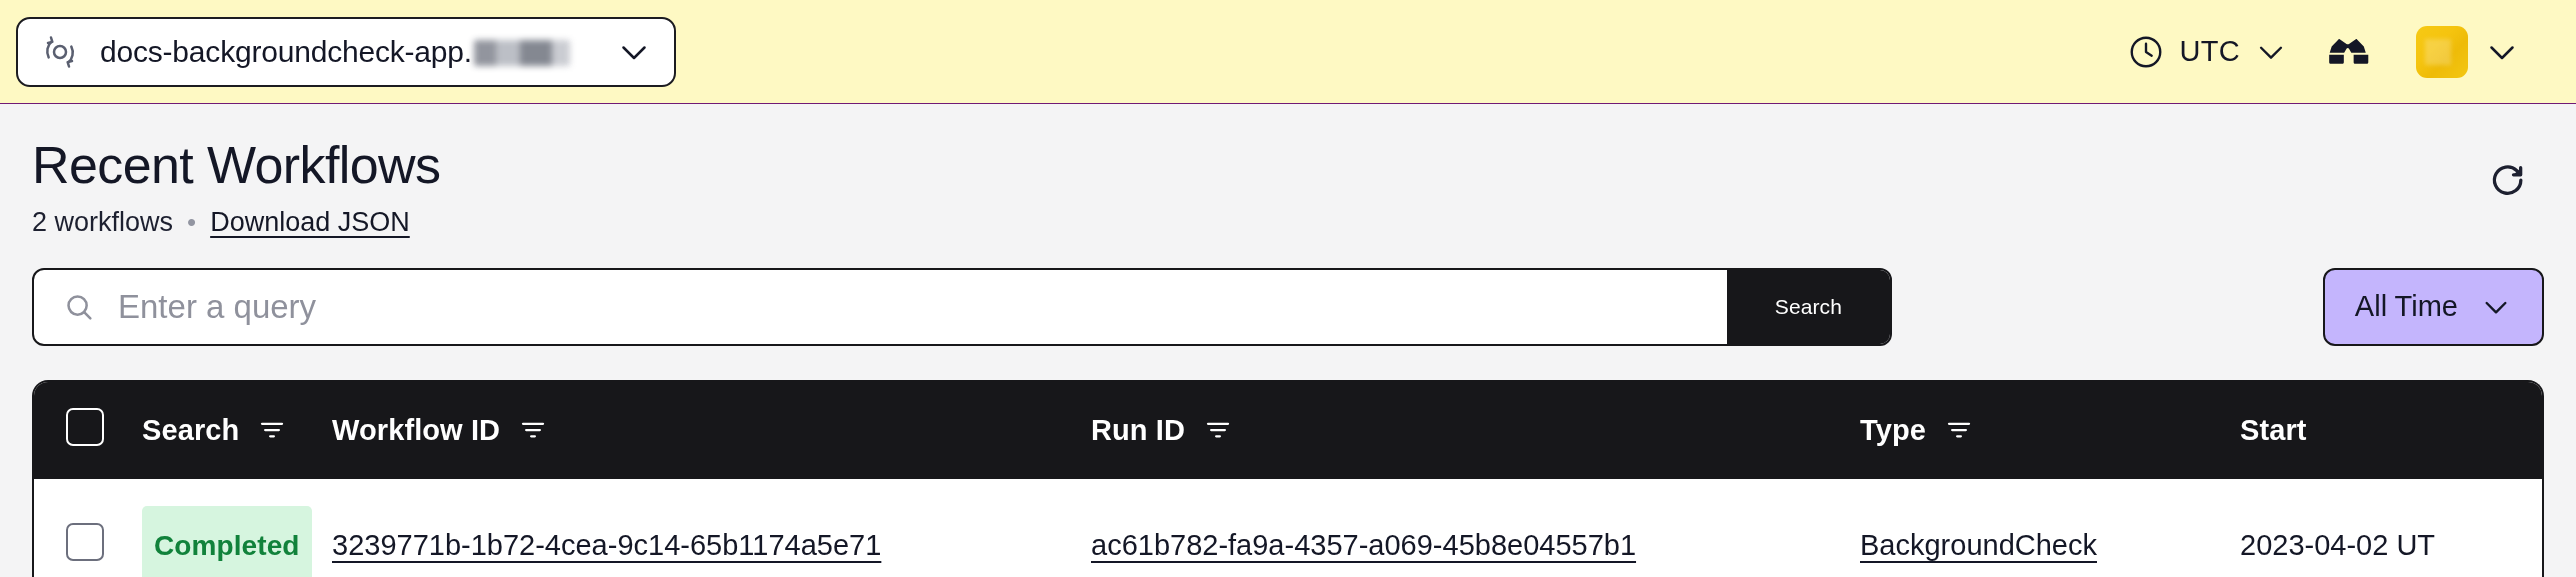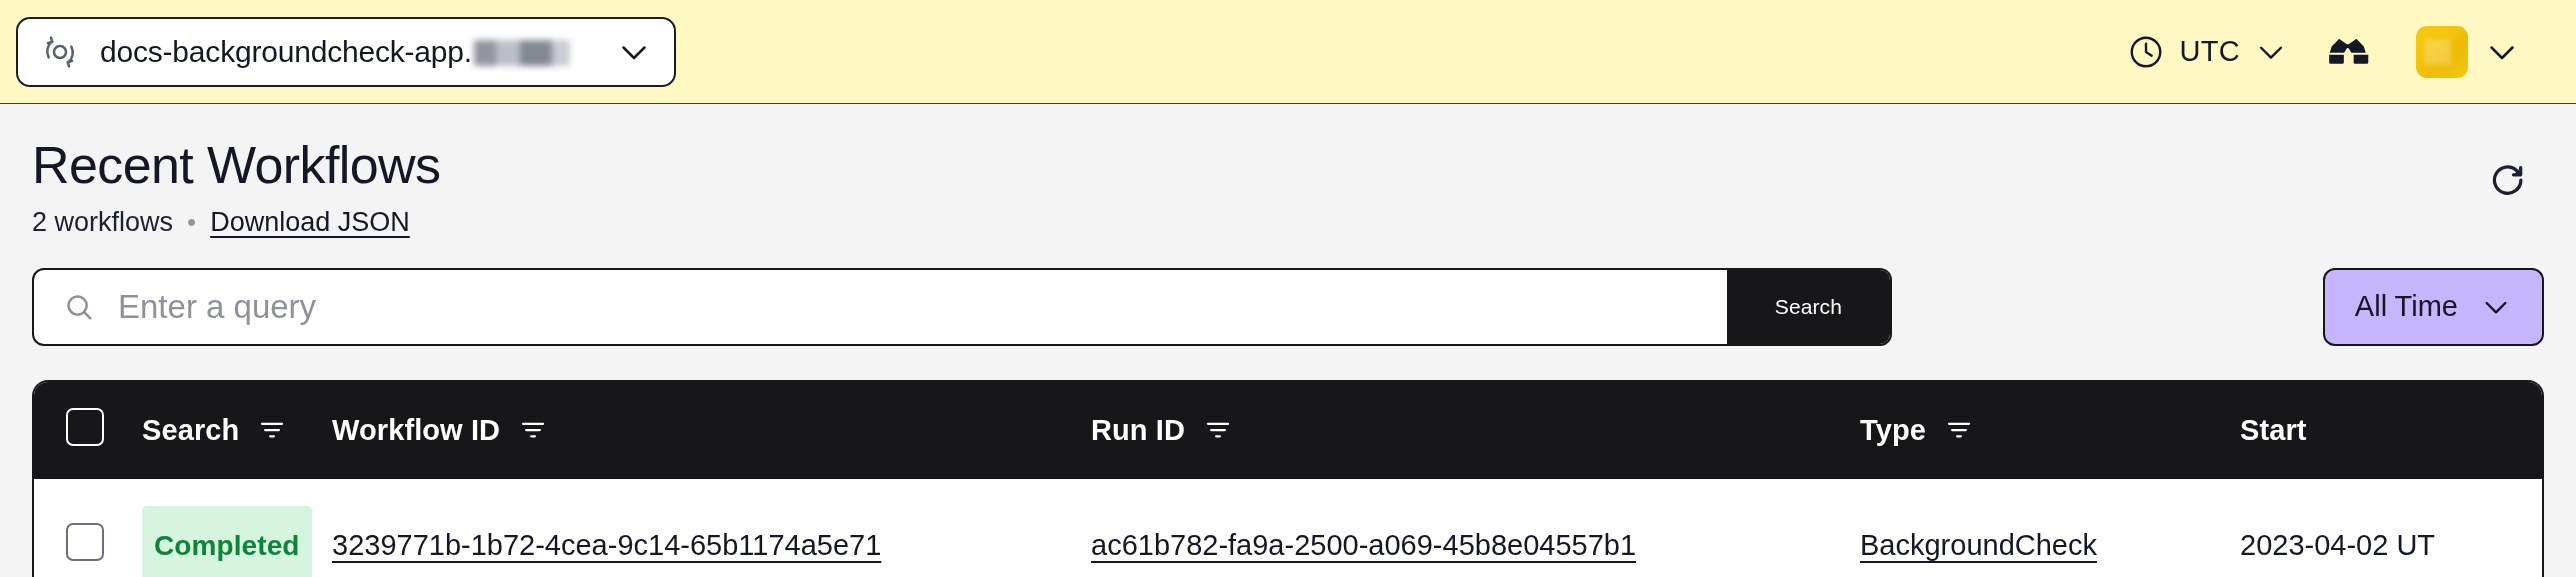--- a/index.html
+++ b/index.html
@@ -459,21 +459,21 @@
           <td class="col-check">
             <span class="cb cb-dark"></span>
           </td>
           <td class="col-status">
             <span class="badge-completed">Completed</span>
           </td>
           <td class="col-wfid">
             <span class="cell-link">3239771b-1b72-4cea-9c14-65b1174a5e71</span>
           </td>
           <td class="col-runid">
-            <span class="cell-link">ac61b782-fa9a-2500-a069-45b8e04557b1</span>
+            <span class="cell-link">ac61b782-fa9a-4357-a069-45b8e04557b1</span>
           </td>
           <td class="col-type">
             <span class="cell-link">BackgroundCheck</span>
           </td>
           <td class="col-start">
             <span class="cell-plain">2023-04-02 UT</span>
           </td>
         </tr>
       </tbody>
     </table>

